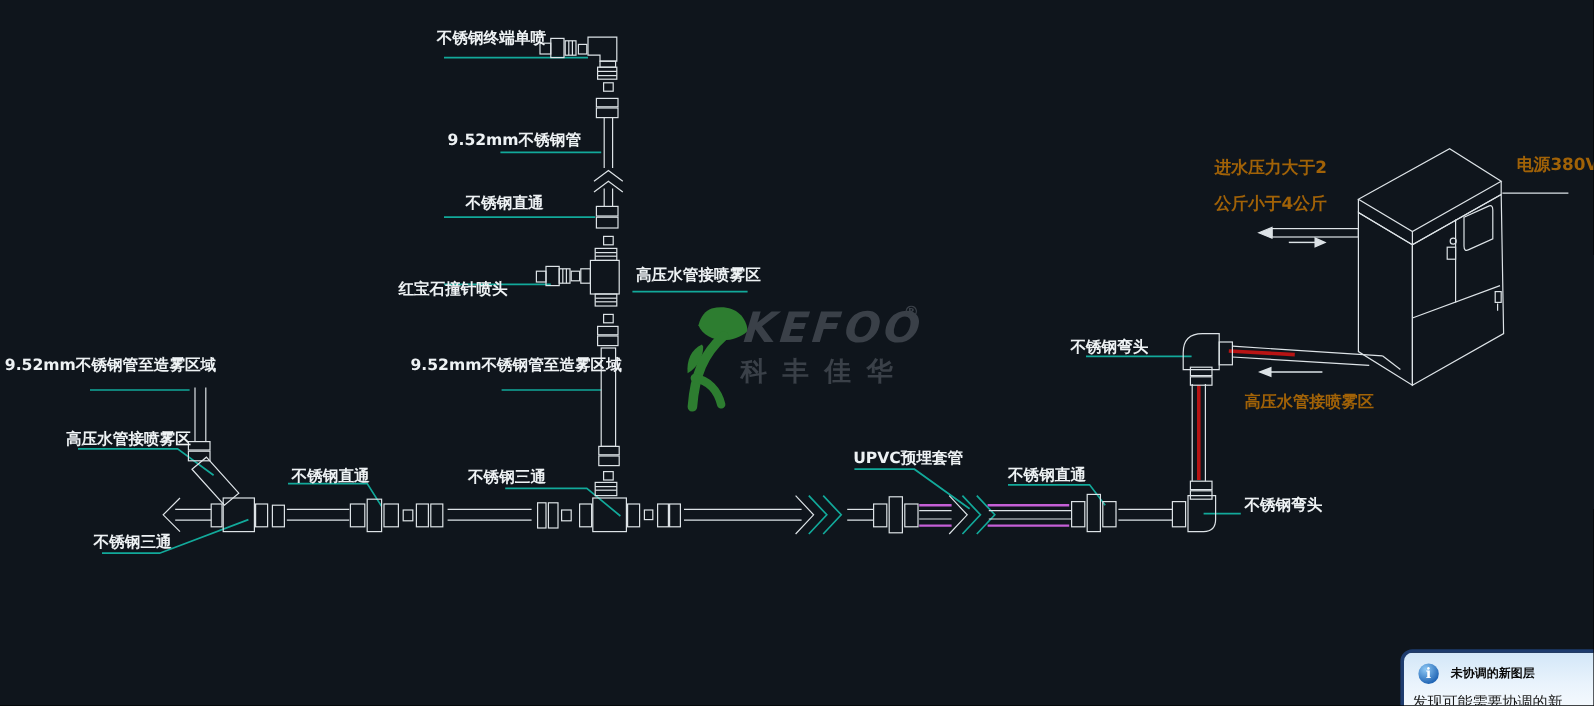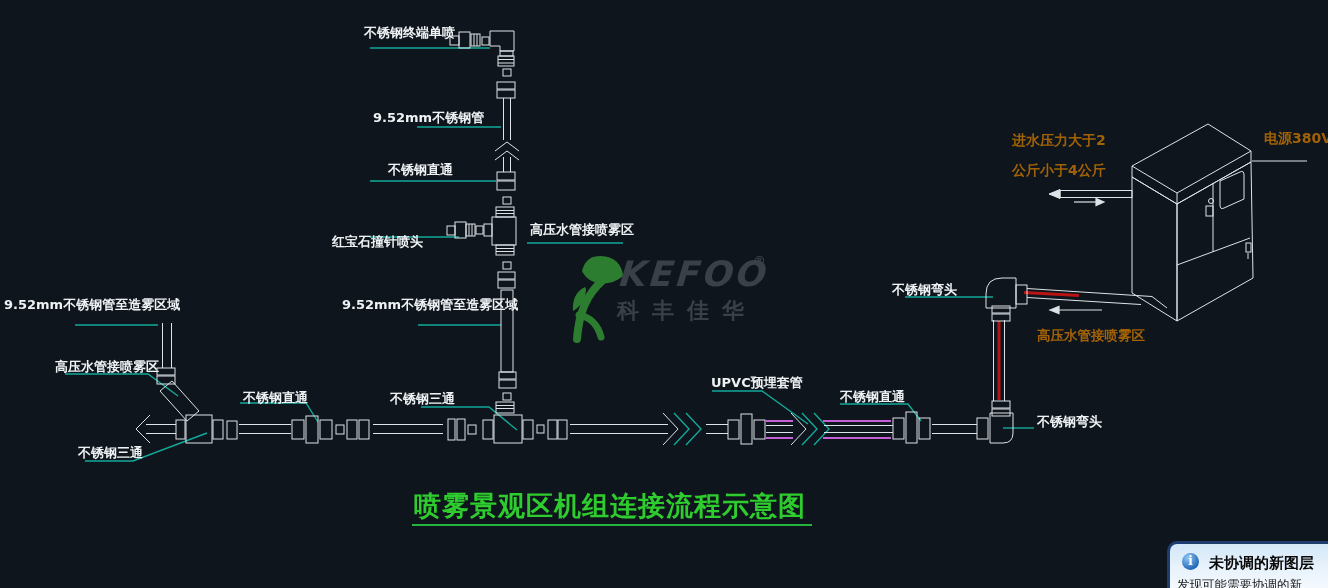--- a/index.html
+++ b/index.html
@@ -40,21 +40,21 @@
     background:linear-gradient(180deg,#d3e7f8 0%,#e9f3fc 40%,#ffffff 100%);
     border:3px solid #1e3c6e;border-radius:10px 0 0 0;box-sizing:border-box;
   }
   #popup-icon{
     position:absolute;left:12px;top:9px;width:17px;height:17px;border-radius:50%;
     background:radial-gradient(circle at 35% 28%,#8ec8f4,#1f64b4 75%);
     color:#fff;font-size:12px;font-weight:bold;font-family:"DejaVu Serif",serif;
     text-align:center;line-height:17px;
   }
   #popup-title{
-    position:absolute;left:39px;top:10px;color:#0a0a0a;font-size:15px;font-weight:bold;
+    position:absolute;left:39px;top:10px;color:#0a0a0a;font-size:10px;font-weight:bold;
     white-space:nowrap;
   }
   #popup-body{
     position:absolute;left:7px;top:33px;color:#1a1a1a;font-size:12.5px;white-space:nowrap;
   }
 </style>
 </head>
 <body>
 
 <div id="stage">
@@ -294,21 +294,20 @@
   <div class="lbl" style="left:711px;top:376px;">UPVC预埋套管</div>
   <div class="lbl" style="left:840px;top:390px;">不锈钢直通</div>
   <div class="lbl" style="left:892px;top:283px;">不锈钢弯头</div>
   <div class="lbl" style="left:1037px;top:415px;">不锈钢弯头</div>
 
   <div class="lbl-green" style="left:1012px;top:133px;">进水压力大于2</div>
   <div class="lbl-green" style="left:1012px;top:163px;">公斤小于4公斤</div>
   <div class="lbl-green" style="left:1264px;top:131px;">电源380V</div>
   <div class="lbl-green" style="left:1037px;top:329px;font-size:13.5px;">高压水管接喷雾区</div>
 
-  <div id="main-title">喷雾景观区机组连接流程示意图</div>
 
   <div id="popup">
     <div id="popup-icon">i</div>
     <div id="popup-title">未协调的新图层</div>
     <div id="popup-body">发现可能需要协调的新</div>
   </div>
 
 </div>
 
 </body></html>

